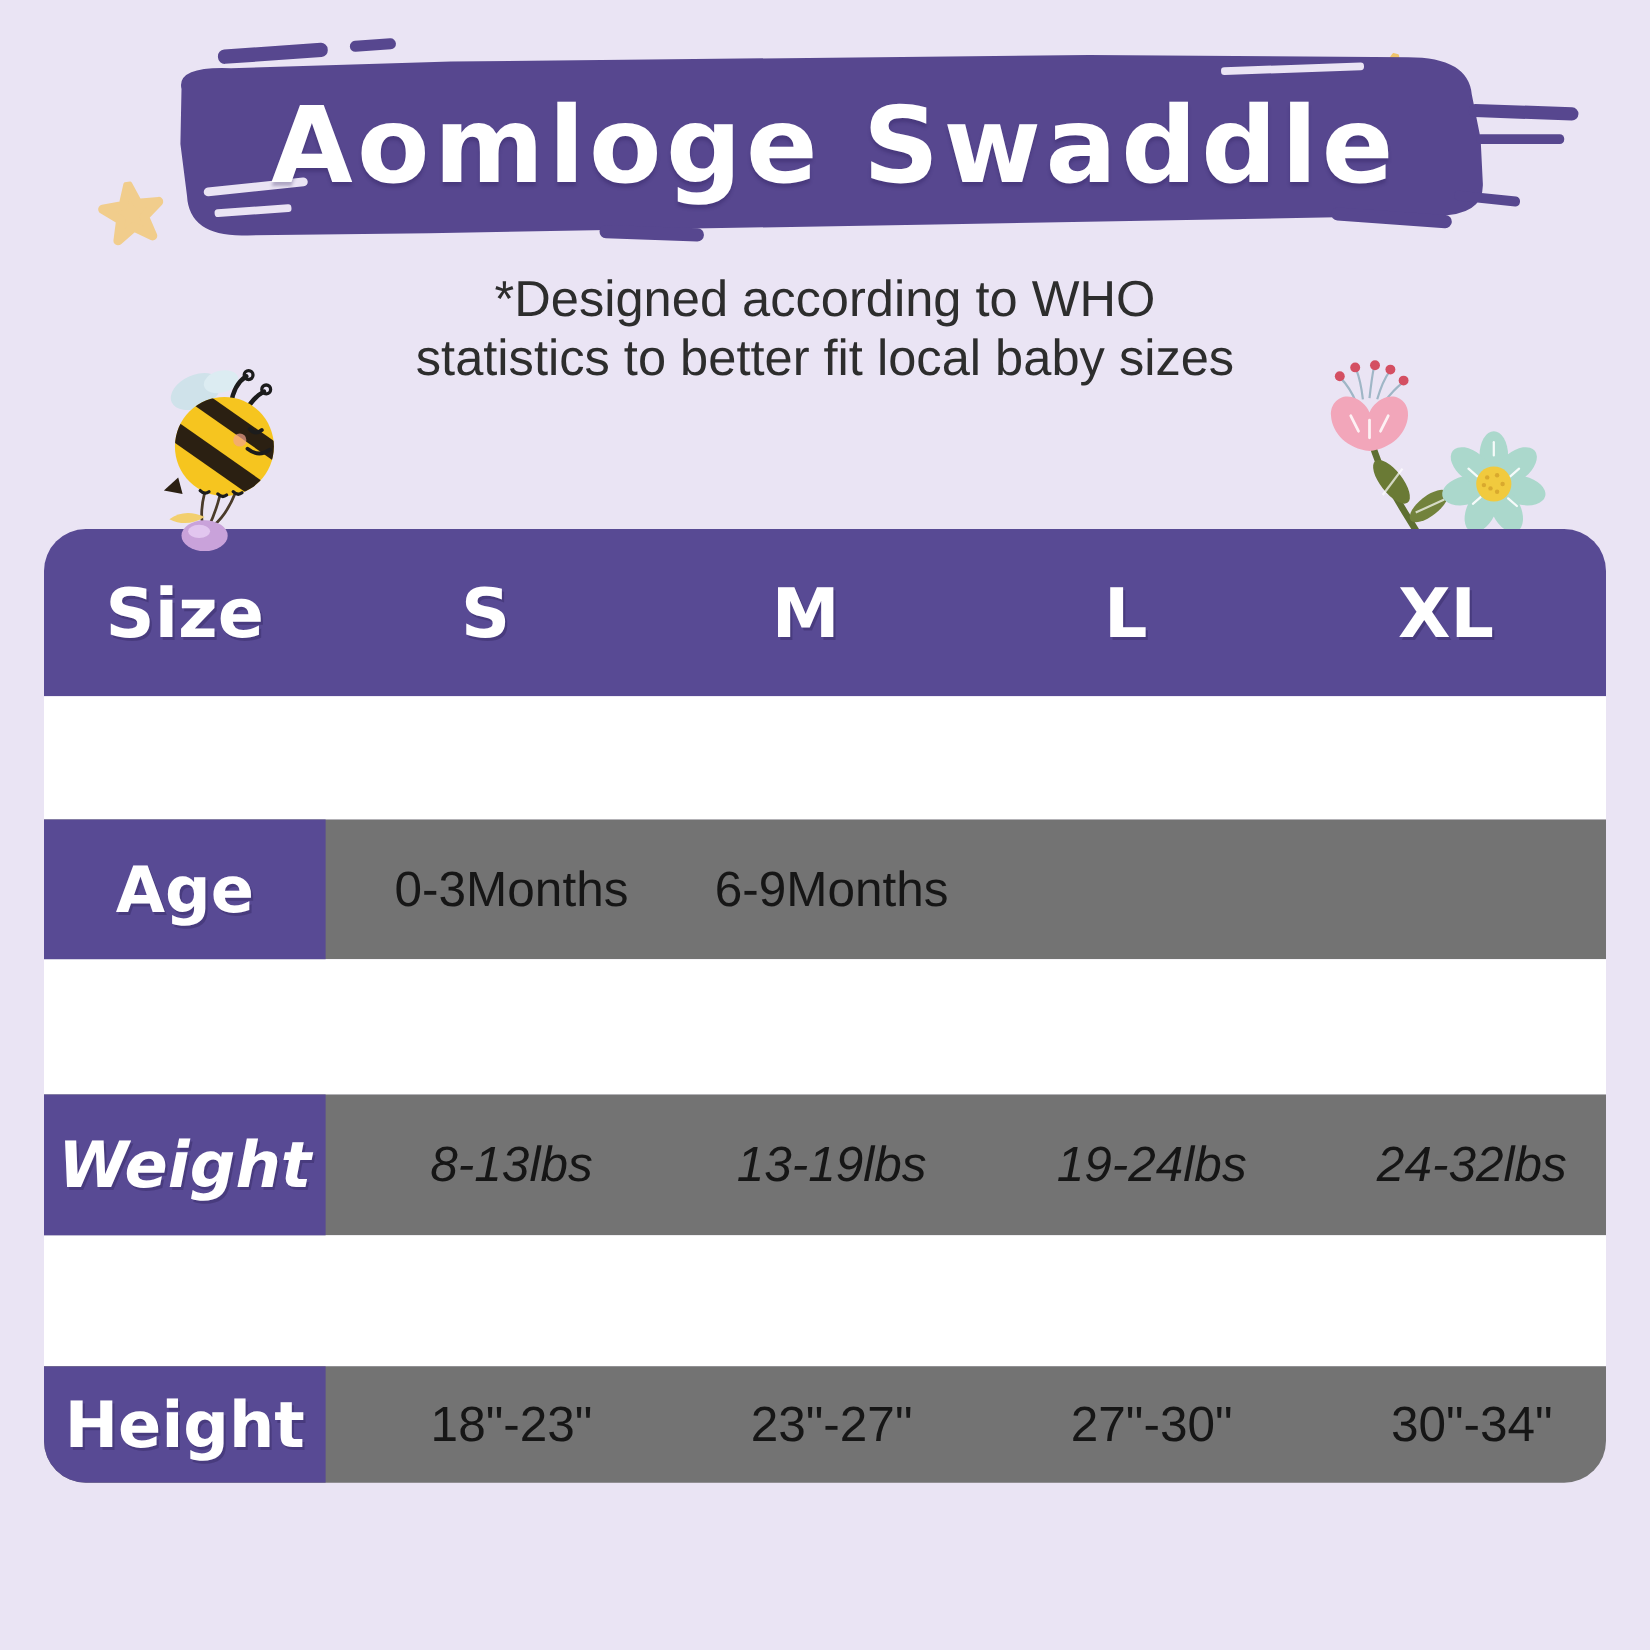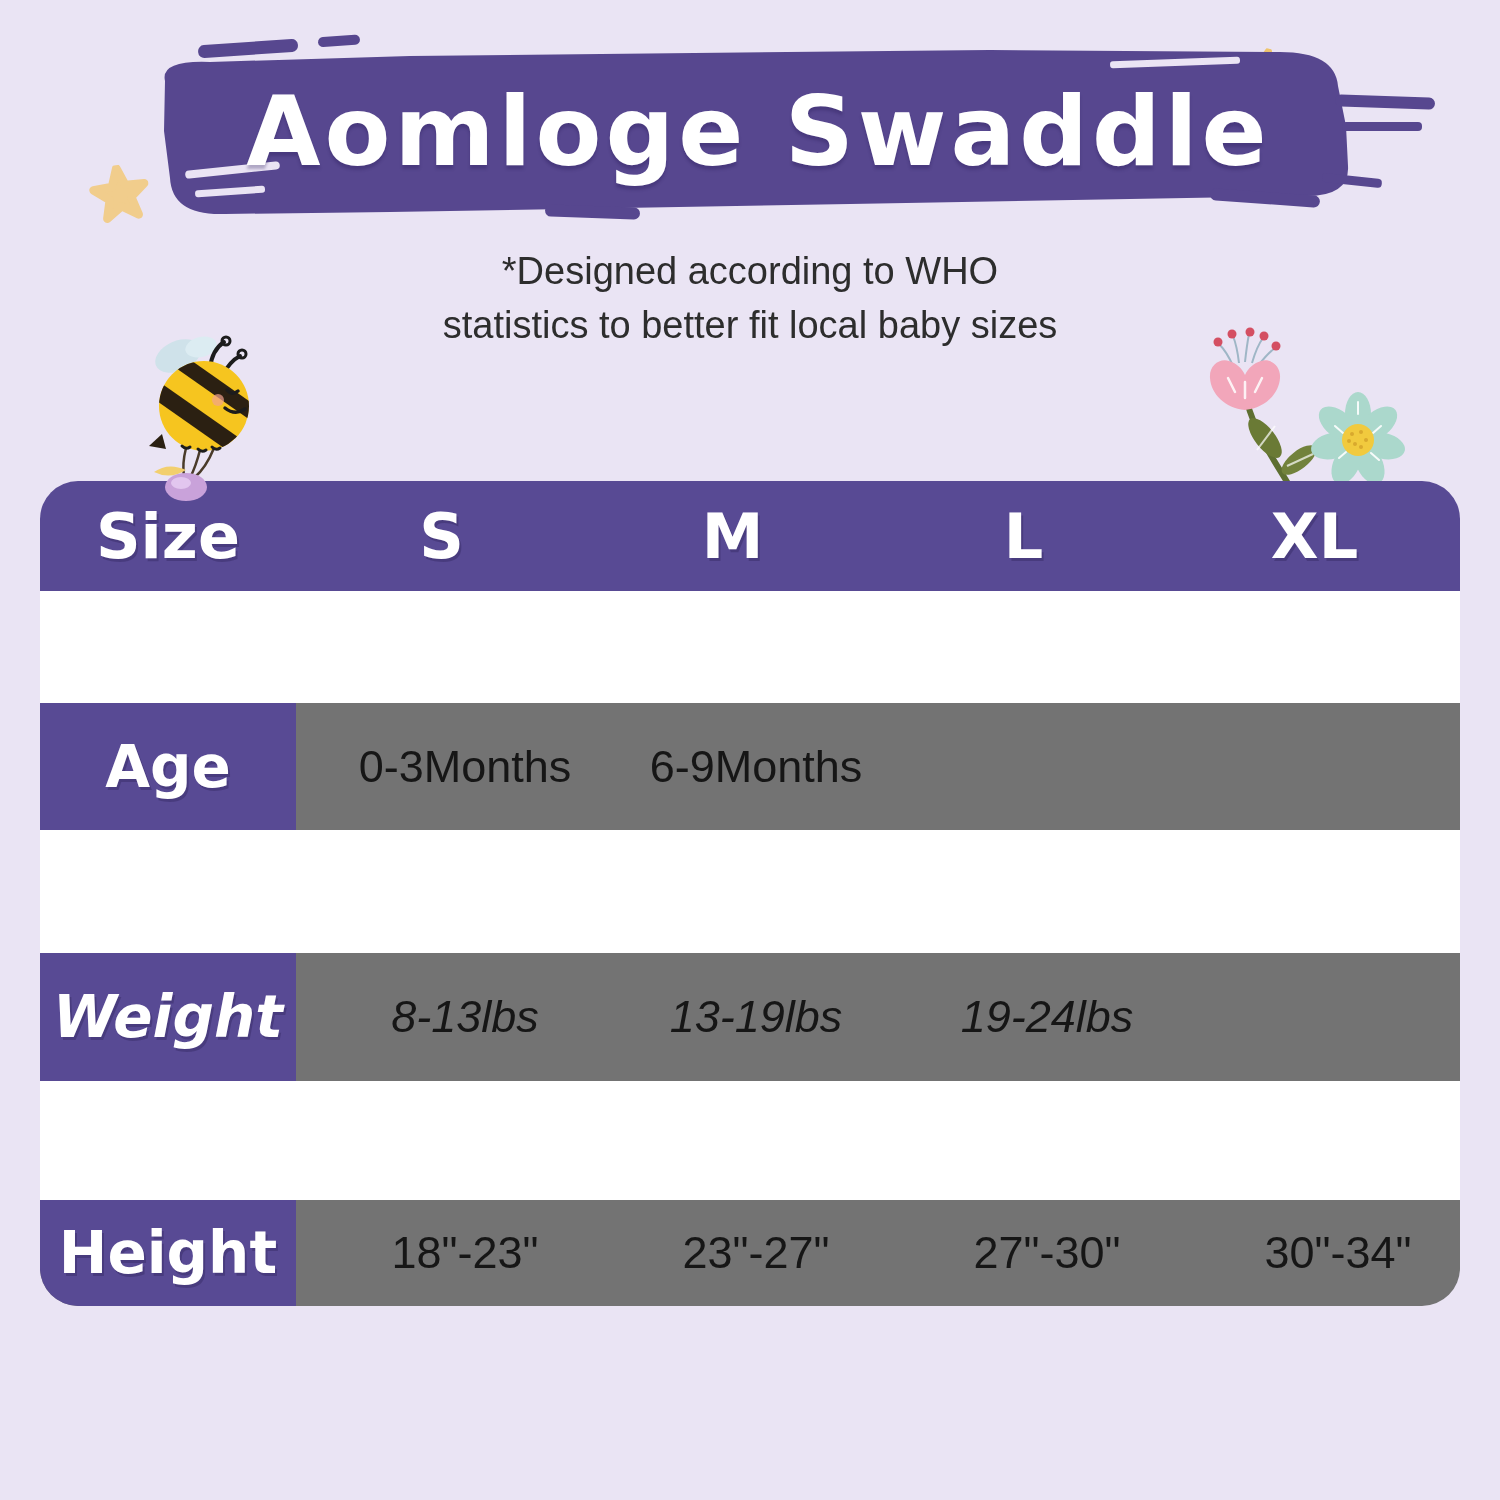--- a/index.html
+++ b/index.html
@@ -10,32 +10,32 @@
   
   .brush { position:absolute; left:90px; top:26px; width:1360px; height:200px; z-index:2; }
   .page-title {
     position:absolute; left:17px; right:0; top:80px; z-index:3;
     text-align:center; color:#ffffff; font-weight:bold; font-size:96px;
     letter-spacing:4px; line-height:104px; margin:0;
     text-shadow: 0 4px 3px rgba(40,28,85,0.30);
   }
   .subtitle {
     position:absolute; left:0; right:0; top:244px; z-index:3;
-    text-align:center; color:#2d2d2d; font-size:38px; line-height:54px;
+    text-align:center; color:#2d2d2d; font-size:46px; line-height:54px;
     font-family:"Liberation Sans", sans-serif;
   }
   
   .star-left  { position:absolute; left:90px;  top:165px; width:60px; height:60px; z-index:2; transform:rotate(-8deg); }
   .star-tr    { position:absolute; left:1238px; top:48px; width:50px; height:50px; z-index:1; transform:rotate(14deg); }
   .bee        { position:absolute; left:148px; top:334px; width:114px; height:170px; z-index:5; }
   .flowers    { position:absolute; left:1195px; top:326px; width:212px; height:166px; z-index:1; }
   
   .size-table { position:absolute; left:40px; top:481px; width:1420px; z-index:2; }
   .thead {
-    height:110px; background:#584a94; border-radius:38px 38px 0 0;
+    height:152px; background:#584a94; border-radius:38px 38px 0 0;
     display:grid; grid-template-columns:256px repeat(4,1fr); align-items:center;
   }
   .thead .hcell {
     text-align:center; color:#ffffff; font-weight:bold; font-size:62px;
     text-shadow: 2px 3px 0 rgba(35,25,75,0.30);
   }
   .gap  { background:#ffffff; }
   .gap1 { height:112px; } .gap2 { height:123px; } .gap3 { height:119px; }
   .trow {
     display:grid; grid-template-columns:256px repeat(4,1fr); align-items:center;
@@ -200,20 +200,21 @@
       <div class="val">6-9Months</div>
     </div>
 
     <div class="gap gap2"></div>
 
     <div class="trow row-weight">
       <div class="rlabel">Weight</div>
       <div class="val">8-13lbs</div>
       <div class="val">13-19lbs</div>
       <div class="val">19-24lbs</div>
+      <div class="val">24-32lbs</div>
     </div>
 
     <div class="gap gap3"></div>
 
     <div class="trow row-height">
       <div class="rlabel">Height</div>
       <div class="val">18"-23"</div>
       <div class="val">23"-27"</div>
       <div class="val">27"-30"</div>
       <div class="val">30"-34"</div>

